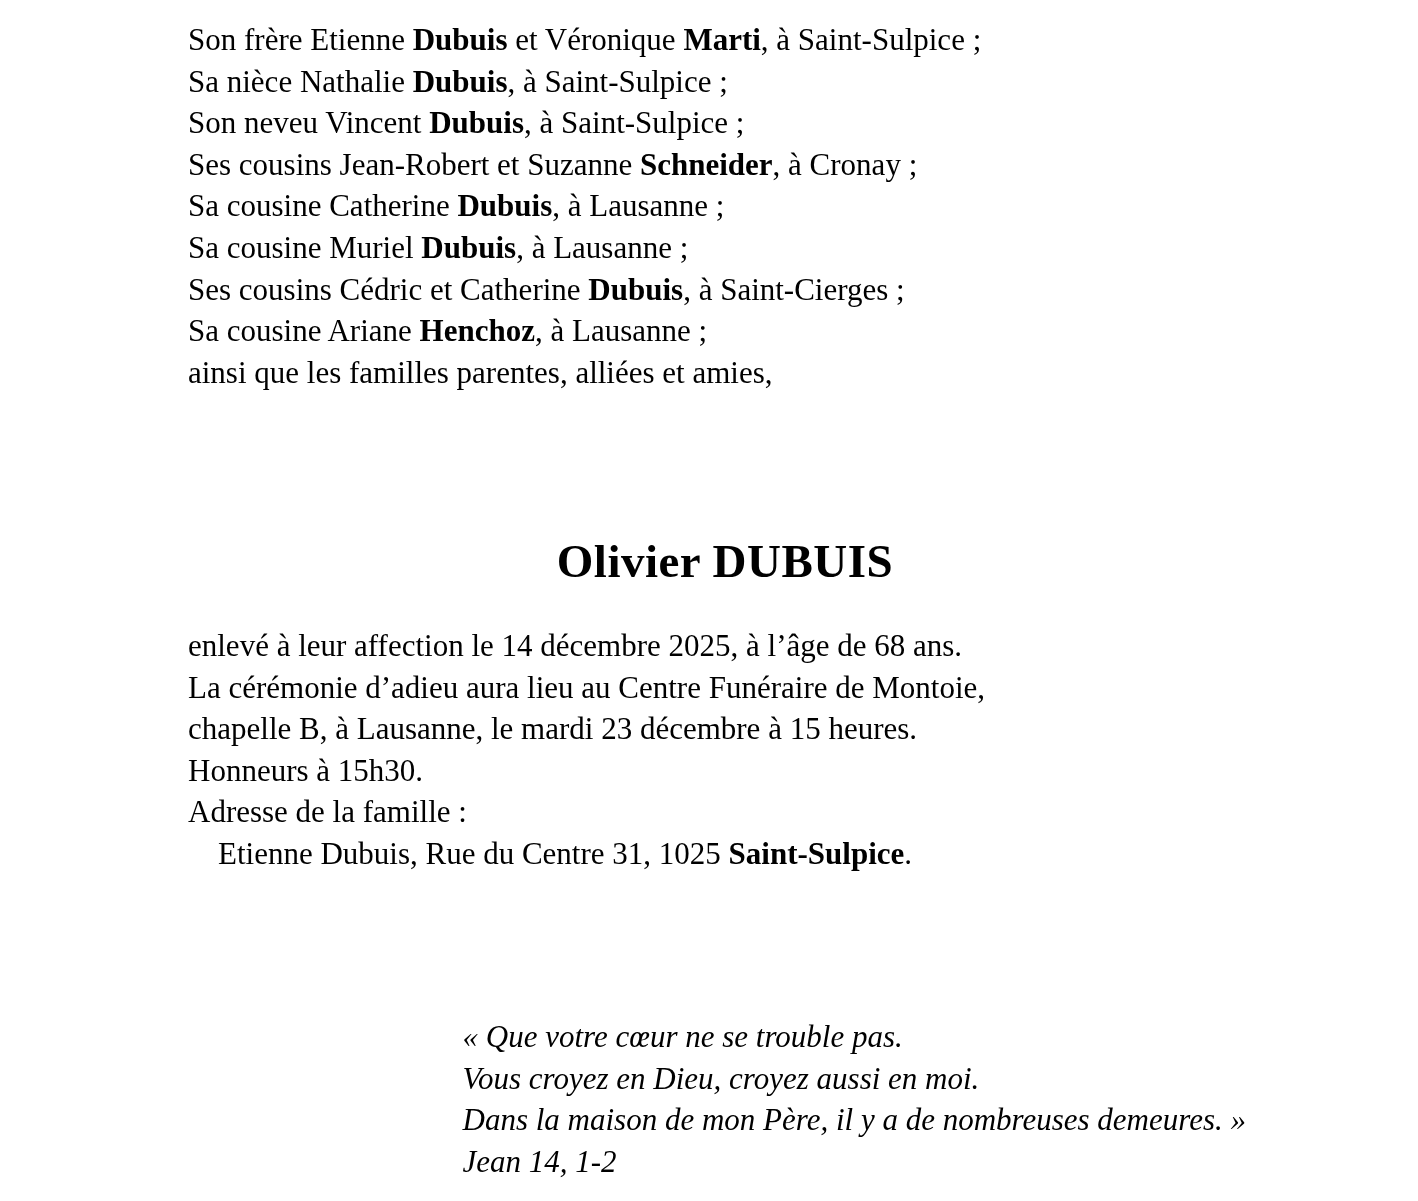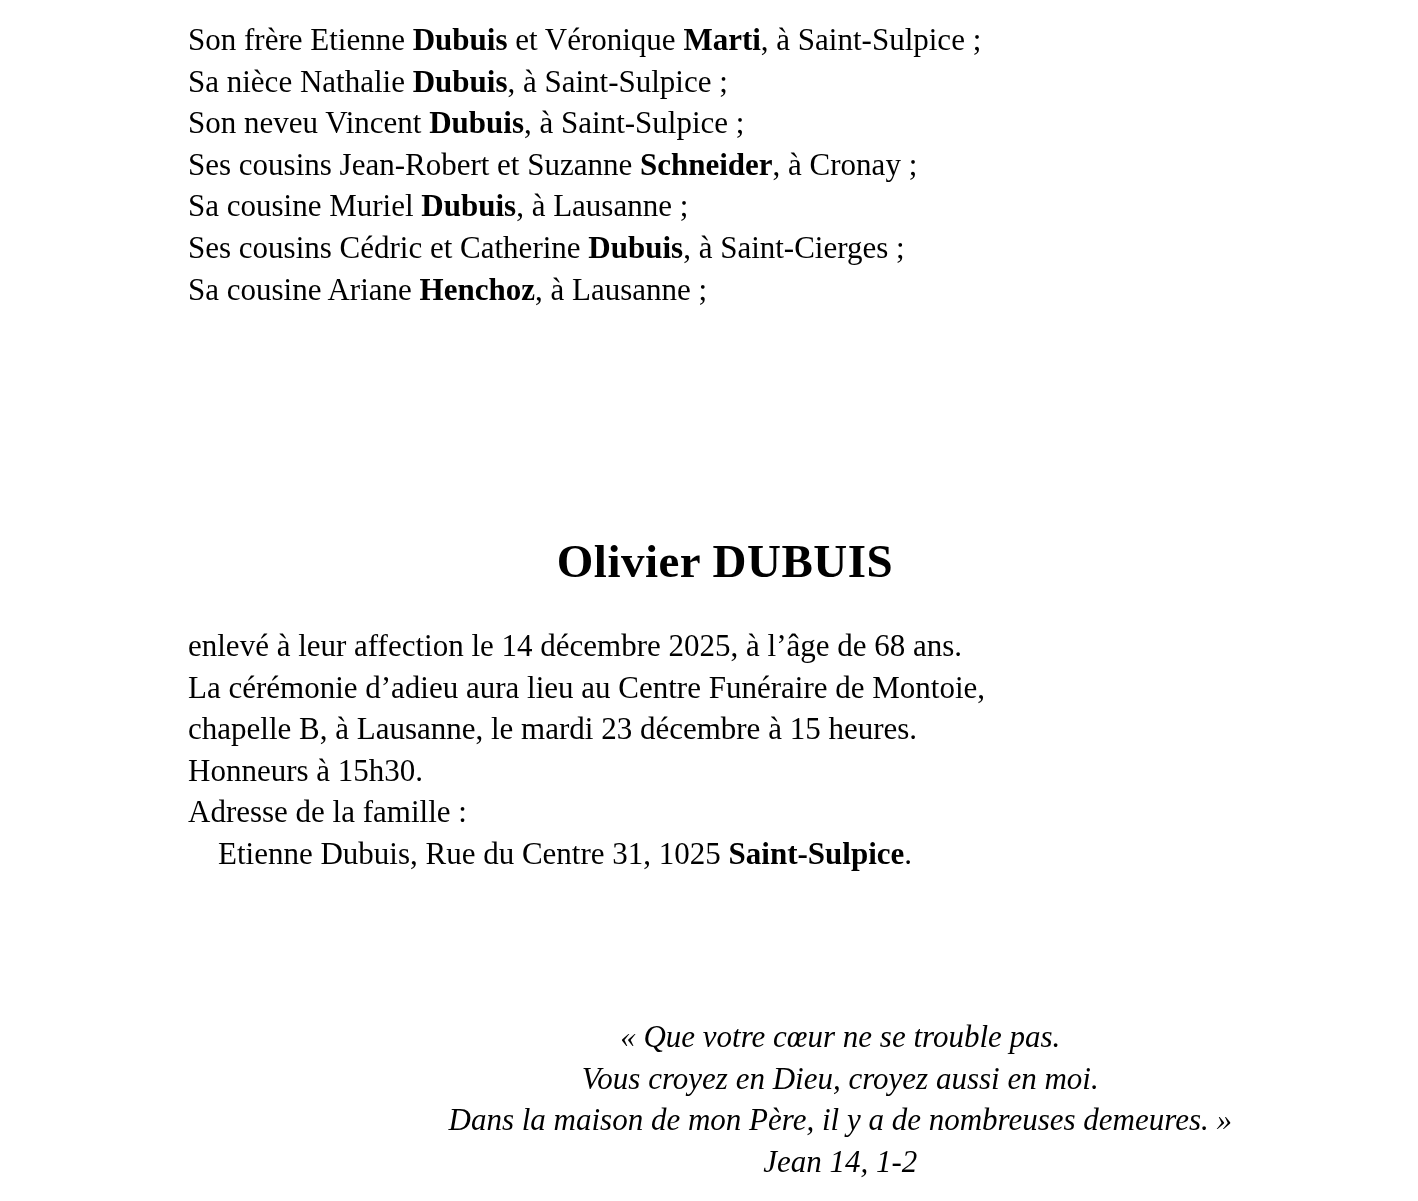--- a/index.html
+++ b/index.html
@@ -44,39 +44,41 @@
     line-height: 60px;
     letter-spacing: 0.5px;
   }
   .details-block {
     position: absolute;
     left: 188px;
     top: 625px;
   }
   .quote-block {
     position: absolute;
-    right: 186px;
+    right: 172px;
     top: 1016px;
-    text-align: center;
+    text-align: left;
     font-style: italic;
     margin-left: 48px;
   }
 </style>
 </head>
 <body>
 
 <div class="page">
   <div class="family-block">
       <div class="line"><span>Son frère Etienne </span><span class="b">Dubuis</span><span> et Véronique </span><span class="b">Marti</span><span>, à Saint-Sulpice ;</span></div>
       <div class="line"><span>Sa nièce Nathalie </span><span class="b">Dubuis</span><span>, à Saint-Sulpice ;</span></div>
       <div class="line"><span>Son neveu Vincent </span><span class="b">Dubuis</span><span>, à Saint-Sulpice ;</span></div>
       <div class="line"><span>Ses cousins Jean-Robert et Suzanne </span><span class="b">Schneider</span><span>, à Cronay ;</span></div>
+      <div class="line"><span>Sa cousine Catherine </span><span class="b">Dubuis</span><span>, à Lausanne ;</span></div>
       <div class="line"><span>Sa cousine Muriel </span><span class="b">Dubuis</span><span>, à Lausanne ;</span></div>
       <div class="line"><span>Ses cousins Cédric et Catherine </span><span class="b">Dubuis</span><span>, à Saint-Cierges ;</span></div>
       <div class="line"><span>Sa cousine Ariane </span><span class="b">Henchoz</span><span>, à Lausanne ;</span></div>
+      <div class="line"><span>ainsi que les familles parentes, alliées et amies,</span></div>
     </div>
 
   <h1 class="name">Olivier DUBUIS</h1>
 
   <div class="details-block">
       <div class="line"><span>enlevé à leur affection le 14 décembre 2025, à l’âge de 68 ans.</span></div>
       <div class="line"><span>La cérémonie d’adieu aura lieu au Centre Funéraire de Montoie,</span></div>
       <div class="line"><span>chapelle B, à Lausanne, le mardi 23 décembre à 15 heures.</span></div>
       <div class="line"><span>Honneurs à 15h30.</span></div>
       <div class="line"><span>Adresse de la famille :</span></div>

